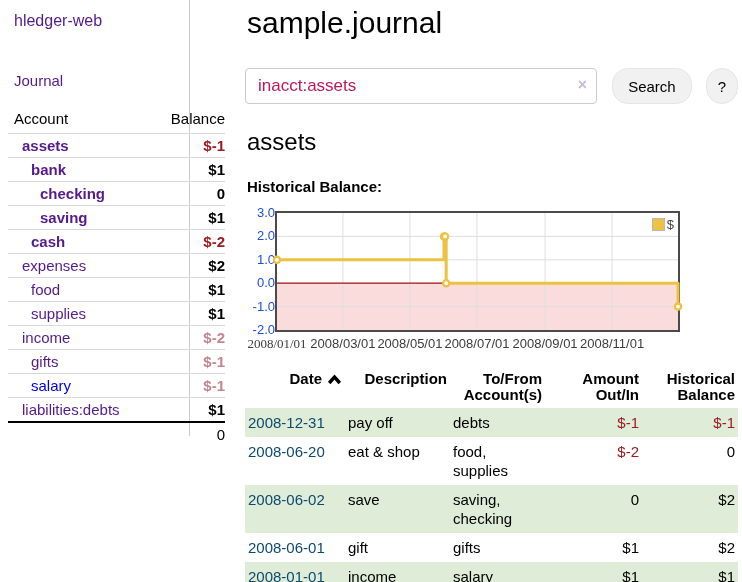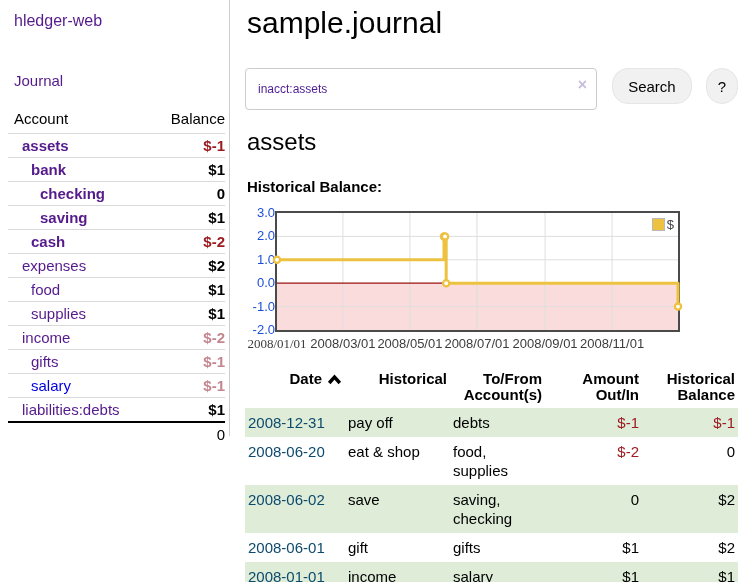--- a/index.html
+++ b/index.html
@@ -7,21 +7,21 @@
   body {
     width:742px; height:582px; overflow:hidden;
     font-family:"Liberation Sans", sans-serif;
     font-size:15px; color:#000;
     position:relative;
   }
   a { text-decoration:none; cursor:pointer; }
 
   
   .sidebar {
-    position:absolute; left:0; top:0; width:230px; height:436px;
+    position:absolute; left:0; top:0; width:190px; height:436px;
     border-right:1px solid #ccc;
   }
   .brand { margin:12px 0 0 14px; font-size:16px; color:#551a8b; }
   .nav-journal { margin:42px 0 0 14px; font-size:15px; color:#551a8b; }
   .acct-table { border-collapse:collapse; width:217px; margin:19px 0 0 8px; font-size:15px; table-layout:fixed; }
   .acct-table th { font-weight:400; text-align:left; padding:2px 0 6px 6px; }
   .acct-table th.bal { text-align:right; padding-right:0; }
   .acct-table td { border-top:1px solid #d9d9d9; padding:3px 0; vertical-align:middle; }
   .acct-table td.bal { text-align:right; font-weight:bold; white-space:nowrap; }
   .acct-table tr.l1 td.acct { padding-left:14px; }
@@ -33,22 +33,22 @@
   .acct-table td.bal.negS { color:#9d1c22; }
   .acct-table td.bal.negD { color:#c5868f; }
   .acct-table tr.total td { border-top:2px solid #000; font-weight:400; }
 
   
   .main { position:absolute; left:245px; top:0; width:493px; }
   h1.pagetitle { margin:6px 0 0 2px; font-size:30px; font-weight:400; }
   .searchrow { margin-top:28px; display:flex; align-items:stretch; height:36px; }
   .searchbox { position:relative; width:367px; }
   .searchbox input {
-    width:100%; height:42px; border:1px solid #ccc; border-radius:4px;
-    padding:0 30px 0 12px; font-size:12px; font-family:inherit; color:#4c1d95;
+    width:100%; height:36px; border:1px solid #ccc; border-radius:4px;
+    padding:0 30px 0 12px; font-size:17px; font-family:inherit; color:#be185d;
     outline:none;
   }
   .searchbox .clear {
     position:absolute; right:10px; top:8px; font-size:16px; font-weight:bold;
     color:#c8bedb; cursor:pointer; line-height:18px;
   }
   .btn {
     margin-left:15px; border:1px solid #e6e6e6; background:#f1f1f1; color:#000;
     font-size:15px; font-family:inherit; border-radius:16px; padding:0 15px; cursor:pointer;
   }
@@ -235,21 +235,21 @@
         <col class="c-amt">
         <col class="c-bal">
     </colgroup>
     <thead>
       <tr>
         <th>
           <span>Date</span><span class="sorticon"><svg width="15" height="11" viewBox="0 0 15 11">
                 <polyline points="2.2,9 7.5,3 12.8,9" fill="none" stroke="#000" stroke-width="3.4" stroke-linecap="butt" stroke-linejoin="miter"></polyline>
               </svg></span>
         </th>
-        <th>Historical</th>
+        <th>Description</th>
         <th>To/From Account(s)</th>
         <th class="num">Amount Out/In</th>
         <th class="num">Historical Balance</th>
       </tr>
     </thead>
     <tbody>
       <tr class="green">
         <td class="date"><a>2008-12-31</a></td>
         <td>pay off</td>
         <td>debts</td>

